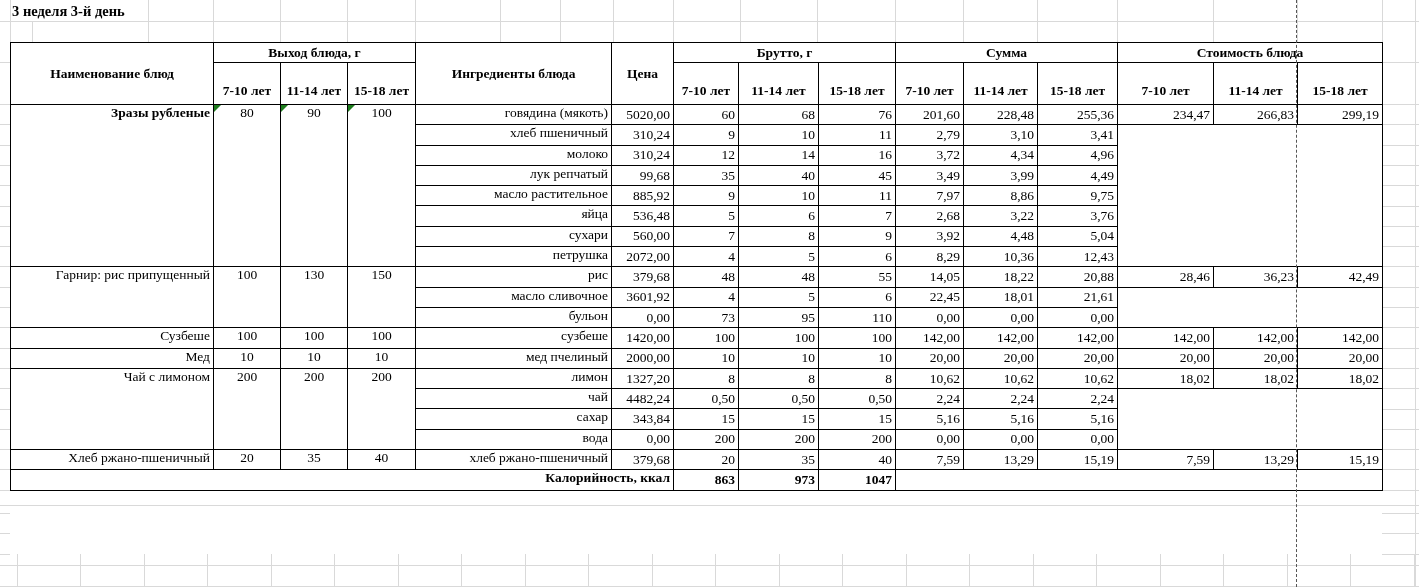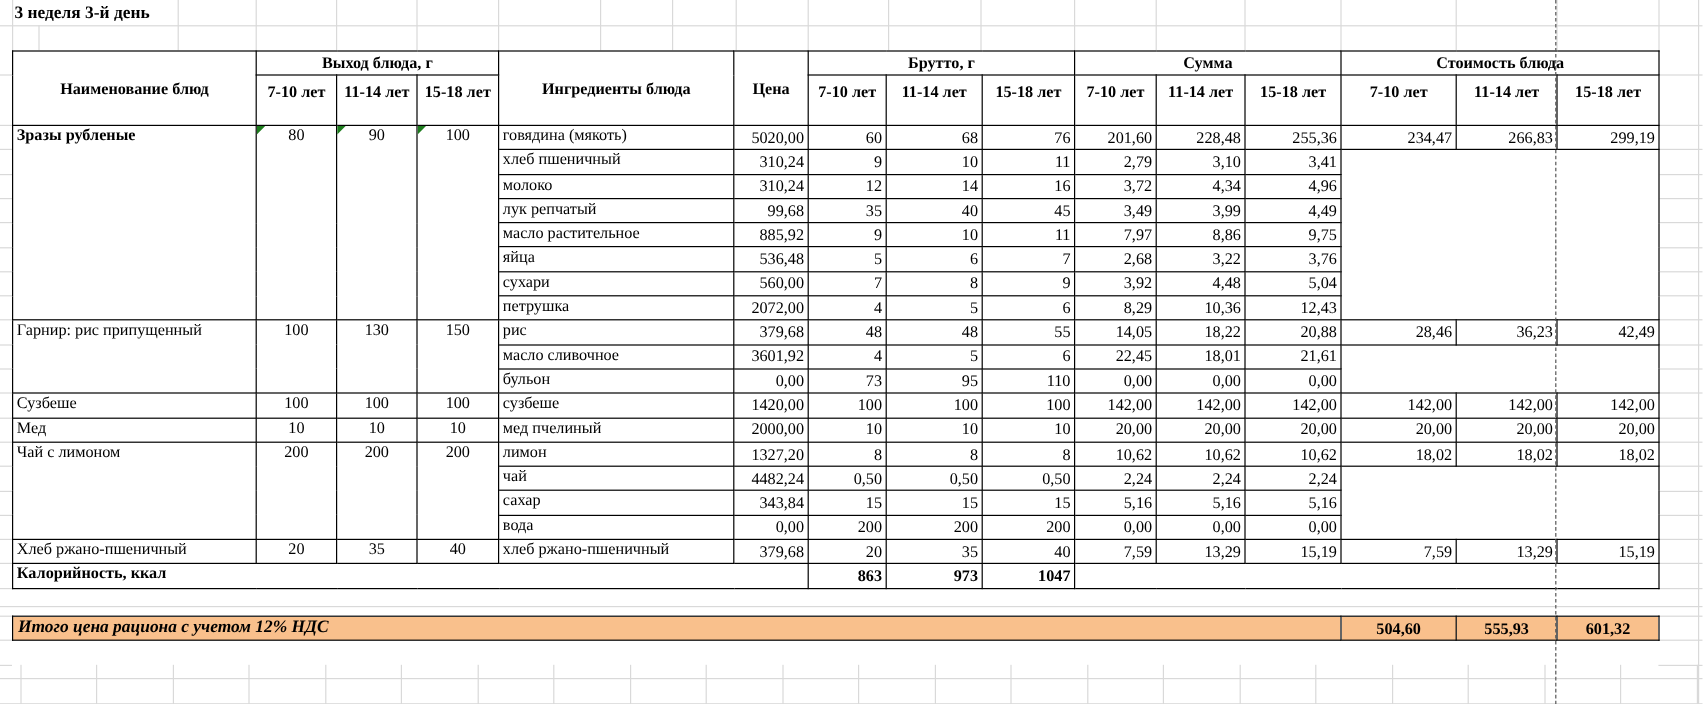--- a/index.html
+++ b/index.html
@@ -6,24 +6,24 @@
   .sheet{position:relative;width:1419px;height:587px;background:#fff;overflow:hidden;
          font-family:"Liberation Serif",serif;color:#000}
   .gl{position:absolute;background:#d9d9d9}
   .title{position:absolute;left:12px;top:3px;font-size:14.5px;font-weight:bold;white-space:nowrap;z-index:12}
   table{border-collapse:collapse;table-layout:fixed;position:absolute;background:#fff;z-index:10}
   #main{left:10px;top:42px;width:1372px}
   #main th{border:1px solid #000;font-size:13.5px;font-weight:bold;text-align:center;padding:0 2px;
            white-space:nowrap;overflow:hidden}
   #main tr.hr1{height:20px}
   #main tr.hr2{height:42px}
-  #main th.sub{vertical-align:top;padding-top:6px}
+  #main th.sub{vertical-align:top;padding-top:20px}
   #main td{border:1px solid #000;font-size:13.5px;padding:0 3px;white-space:nowrap;overflow:hidden}
   #main tbody tr{height:20.3px}
-  .name{text-align:left;vertical-align:top;padding-top:1px}
+  .name{text-align:right;vertical-align:top;padding-top:1px}
   .b{font-weight:bold}
   .out{text-align:center;vertical-align:top;position:relative;padding-top:1px}
   .num{text-align:right}
   .cost{padding-right:5px}
   .tri{position:absolute;left:0;top:0;width:0;height:0;
        border-top:7px solid #1e7d1e;border-right:7px solid transparent}
   #totals{left:10px;top:513px;width:1372px}
   #totals tr{height:20px}
   #totals td{border:1px solid #000;background:#F9C08C;font-weight:bold;padding:0 4px;
              white-space:nowrap;overflow:hidden}
@@ -425,23 +425,17 @@
   </table>
 
   <table id="totals">
     <colgroup>
       <col style="width:1107px">
         <col style="width:96px">
         <col style="width:84px">
         <col style="width:85px">
     </colgroup>
     <tbody>
-      <tr>
-        <td class="tlabel">Итого цена рациона с учетом 12% НДС</td>
-        <td class="tval">504,60</td>
-        <td class="tval">555,93</td>
-        <td class="tval">601,32</td>
-      </tr>
     </tbody>
   </table>
 
   <div class="pb"></div>
 </div>
 
 </body></html>

